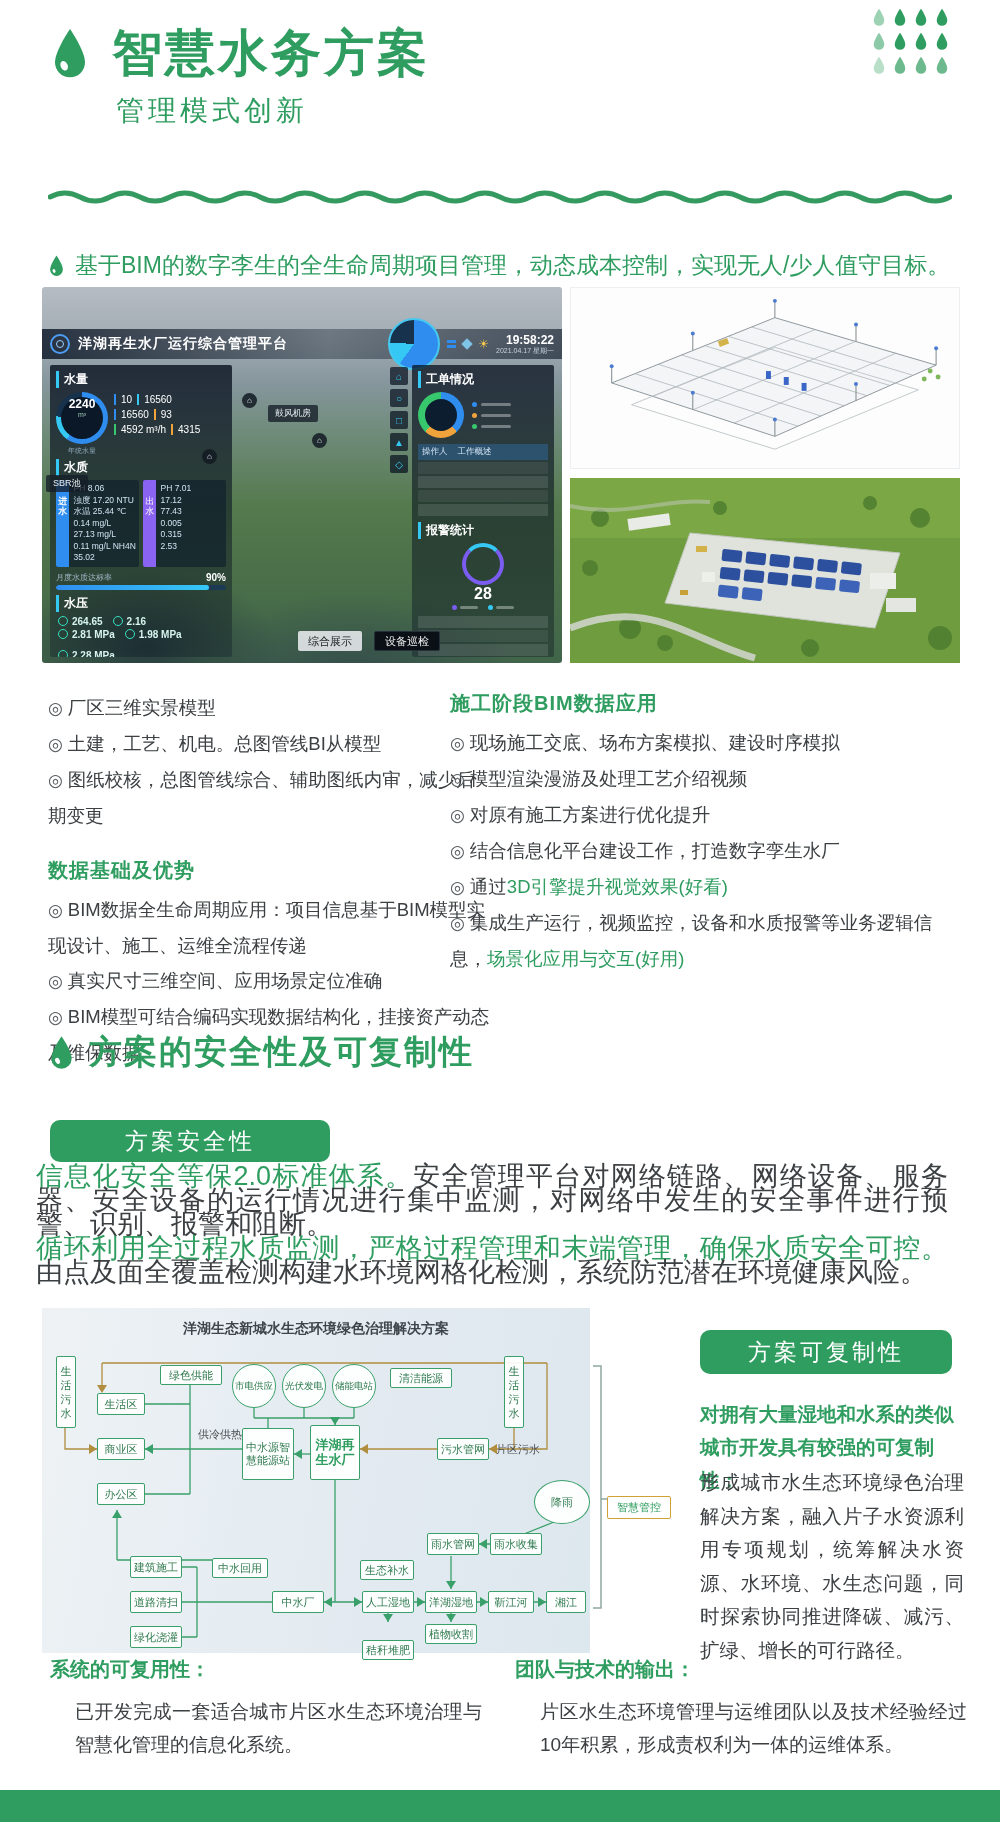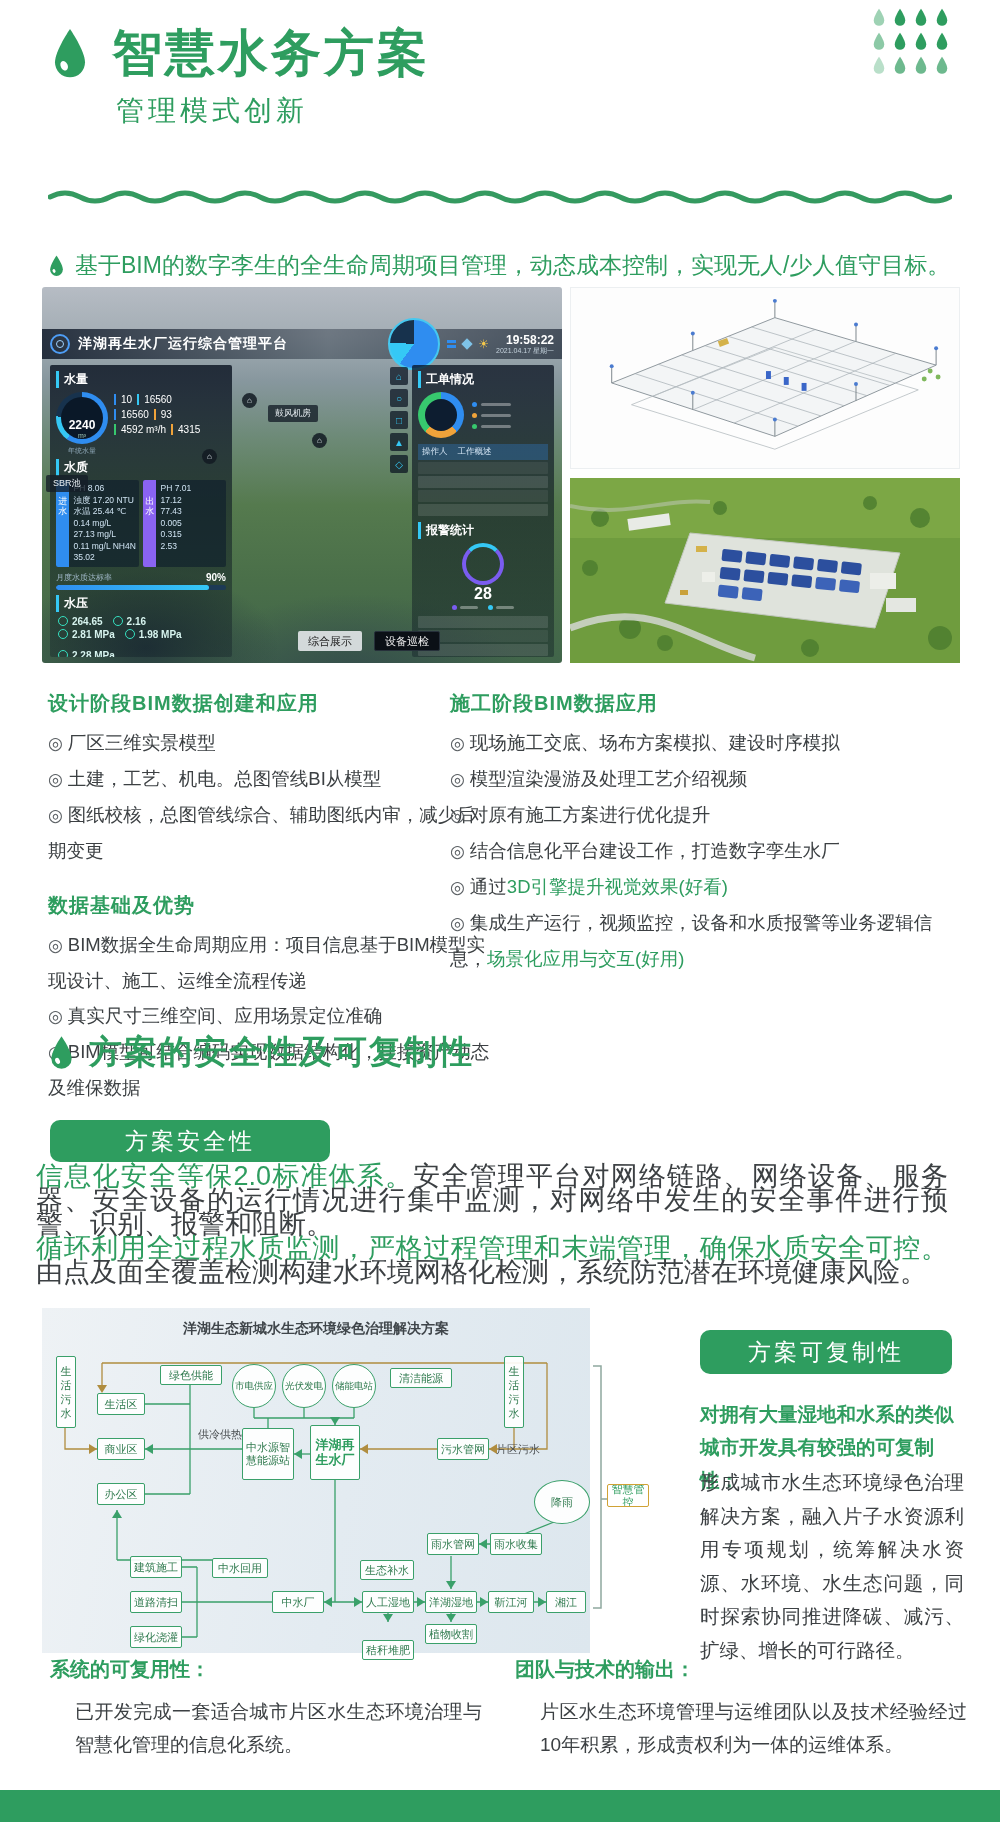--- a/index.html
+++ b/index.html
@@ -40,31 +40,31 @@
   .dtime{display:flex; flex-direction:column; align-items:flex-end; line-height:1.1;}
   .dtime .t{color:#fff; font-size:12px; font-weight:bold;}
   .dtime .d{color:#c4d2dc; font-size:7px;}
 
   .lp{position:absolute; left:8px; top:78px; width:182px; height:292px; padding:3px 6px; border-radius:2px;
       background:linear-gradient(180deg, rgba(7,16,30,.8), rgba(7,16,30,.3)); overflow:hidden;}
   .seclab{display:flex; align-items:center; color:#fff; font-size:12px; font-weight:bold; border-left:3px solid #35c8f5; padding-left:5px; margin:3px 0 4px; white-space:nowrap;}
   .volrow{display:flex; gap:6px; align-items:flex-start;}
   .ring{position:relative; width:52px; height:52px; border-radius:50%; flex:0 0 auto;
         background:conic-gradient(#2f8df0 0 60%, #35c8f5 60% 76%, #17324d 76% 100%);}
-  .ring .hole{position:absolute; inset:5px; border-radius:50%; background:#0a1828; display:flex; flex-direction:column; align-items:center; justify-content:flex-end;}
+  .ring .hole{position:absolute; inset:5px; border-radius:50%; background:#0a1828; display:flex; flex-direction:column; align-items:center; justify-content:flex-start;}
   .ring .num{color:#fff; font-size:12px; font-weight:bold;}
   .ring .unit{color:#9fc6b4; font-size:7px;}
   .ring-cap{color:#8fa9b8; font-size:7px; text-align:center; margin-top:2px; width:52px;}
   .voltab{display:flex; flex-direction:column; gap:4px; padding-top:2px; flex:1; overflow:hidden;}
   .volline{display:flex; align-items:center; gap:5px; color:#fff; font-size:10px; white-space:nowrap;}
   .volline .vb{width:2px; height:11px; flex:0 0 auto;}
   .qrow{display:flex; gap:4px; margin-top:2px;}
   .qcard{display:flex; background:rgba(10,24,42,.55); border-radius:2px; overflow:hidden;}
   .qtag{width:14px; color:#fff; font-size:9px; line-height:10px; text-align:center; padding-top:16px; word-break:break-all;}
-  .qtag.in{background:#2f8df0;} .qtag.out{background:#8a63f2;}
+  .qtag.in{background:#2f8df0;font-weight:bold;} .qtag.out{background:#8a63f2;}
   .qvals{padding:3px 4px; font-size:8.5px; line-height:11.5px; color:#cfe3f2; white-space:nowrap; overflow:hidden; width:72px;}
   .rate{margin-top:5px;}
   .rate .rl{display:flex; justify-content:space-between; color:#9fb6c6; font-size:8px;}
   .rate .rl b{color:#fff; font-size:10px;}
   .track{height:5px; background:#1d3a55; border-radius:3px; margin-top:2px; overflow:hidden;}
   .fill{height:100%; width:90%; background:linear-gradient(90deg,#2f8df0,#35c8f5); border-radius:3px;}
   .pgrow{display:flex; gap:10px; margin:2px 0 0 2px; flex-wrap:wrap;}
   .pg{display:flex; align-items:center; gap:4px; color:#d6f3ee; font-size:10px; font-weight:bold; white-space:nowrap;}
   .pg i{display:block; width:10px; height:10px; border:1.5px solid #35e0c0; border-radius:50%;}
 
@@ -480,21 +480,20 @@
     </g>
     <rect x="300" y="95" width="26" height="16" fill="#eceee9"></rect>
     <rect x="316" y="120" width="30" height="14" fill="#e4e7e1"></rect>
     <rect x="132" y="94" width="13" height="10" fill="#edefe9"></rect>
     <rect x="126" y="68" width="11" height="6" fill="#d4b24a"></rect>
     <rect x="110" y="112" width="8" height="5" fill="#c9a13b"></rect>
     <rect x="58" y="38" width="42" height="12" fill="#e8ebe6" transform="rotate(-8 79 44)"></rect>
   </svg>
 
   <div class="col-l">
-    <div class="sec-title">设计阶段BIM数据创建和应用</div>
     <div class="bullet"><span class="bm">◎</span><span>厂区三维实景模型</span></div>
     <div class="bullet"><span class="bm">◎</span><span>土建，工艺、机电。总图管线BI从模型</span></div>
     <div class="bullet"><span class="bm">◎</span><span>图纸校核，总图管线综合、辅助图纸内审，减少后期变更</span></div>
     <div class="sec-title mt2">数据基础及优势</div>
     <div class="bullet"><span class="bm">◎</span><span>BIM数据全生命周期应用：项目信息基于BIM模型实现设计、施工、运维全流程传递</span></div>
     <div class="bullet"><span class="bm">◎</span><span>真实尺寸三维空间、应用场景定位准确</span></div>
     <div class="bullet"><span class="bm">◎</span><span>BIM模型可结合编码实现数据结构化，挂接资产动态及维保数据</span></div>
   </div>
 
   <div class="col-r">
@@ -575,21 +574,21 @@
     <div class="n circ" style="left:240px; top:56px; width:44px; height:44px">光伏发电</div>
     <div class="n circ" style="left:290px; top:56px; width:44px; height:44px">储能电站</div>
     <div class="n" style="left:348px; top:60px; width:62px; height:20px">清洁能源</div>
     <div class="n txt" style="left:146px; top:118px; width:64px; height:16px">供冷供热</div>
     <div class="n" style="left:200px; top:120px; width:52px; height:52px">中水源智慧能源站</div>
     <div class="n big" style="left:268px; top:117px; width:50px; height:55px">洋湖再生水厂</div>
     <div class="n" style="left:395px; top:130px; width:52px; height:22px">污水管网</div>
     <div class="n txt" style="left:450px; top:133px; width:52px; height:16px">片区污水</div>
     <div class="n vert" style="left:462px; top:48px; width:20px; height:72px">生活污水</div>
     <div class="n cloud" style="left:492px; top:172px; width:56px; height:44px">降雨</div>
-    <div class="n gold" style="left:565px; top:176px; width:42px; height:23px">智慧管控</div>
+    <div class="n gold" style="left:565px; top:188px; width:64px; height:23px">智慧管控</div>
     <div class="n" style="left:385px; top:225px; width:52px; height:22px">雨水管网</div>
     <div class="n" style="left:448px; top:225px; width:52px; height:22px">雨水收集</div>
     <div class="n" style="left:318px; top:252px; width:54px; height:20px">生态补水</div>
     <div class="n" style="left:170px; top:250px; width:56px; height:20px">中水回用</div>
     <div class="n" style="left:88px; top:248px; width:52px; height:22px">建筑施工</div>
     <div class="n" style="left:88px; top:283px; width:52px; height:22px">道路清扫</div>
     <div class="n" style="left:88px; top:318px; width:52px; height:22px">绿化浇灌</div>
     <div class="n" style="left:230px; top:283px; width:52px; height:22px">中水厂</div>
     <div class="n" style="left:320px; top:283px; width:52px; height:22px">人工湿地</div>
     <div class="n" style="left:383px; top:283px; width:52px; height:22px">洋湖湿地</div>

